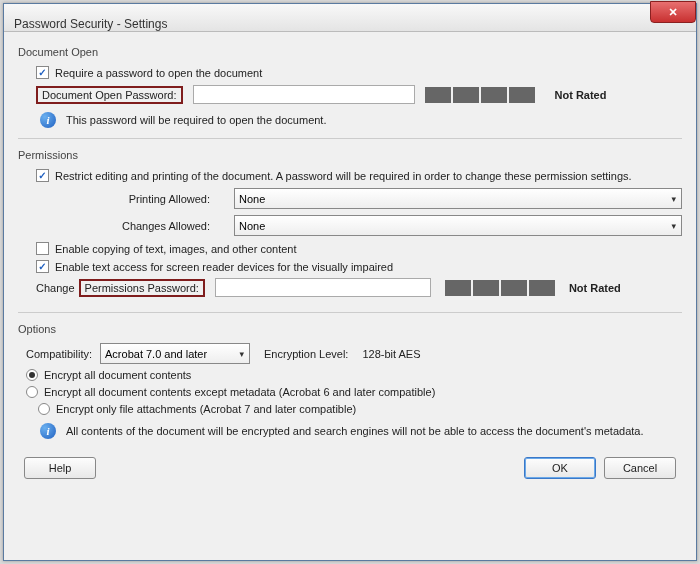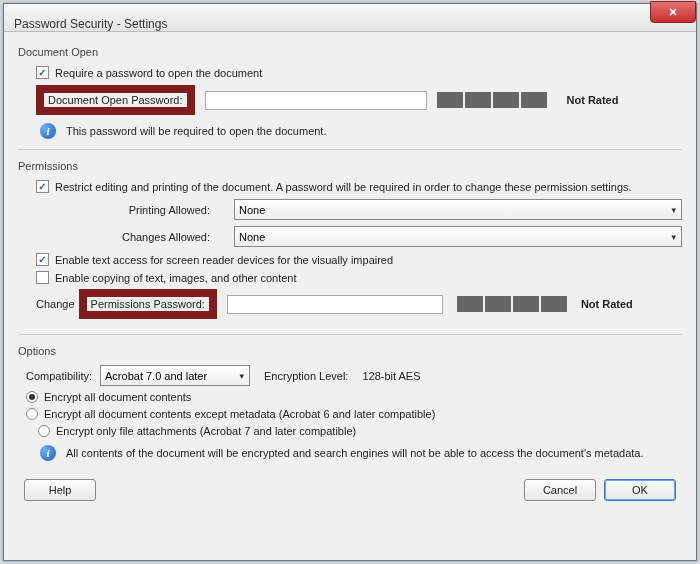--- a/index.html
+++ b/index.html
@@ -19,21 +19,21 @@
     .label { color: #222; }
     .field-label { color: #222; text-align: right; }
     .input-text { height: 19px; border: 1px solid #aaa; background: white; padding: 0 4px; }
     .dropdown { height: 21px; border: 1px solid #888; background: linear-gradient(to bottom, #fff, #eee); display: flex; align-items: center; padding: 0 4px; position: relative; }
     .dropdown::after { content: "▾"; position: absolute; right: 5px; color: #333; font-size: 9px; }
     .strength-bars { display: flex; gap: 2px; }
     .strength-bar { width: 26px; height: 16px; background: #666; }
     .not-rated { font-weight: bold; color: #222; margin-left: 10px; }
     .info-icon { width: 16px; height: 16px; border-radius: 50%; background: radial-gradient(circle at 30% 30%, #6ab0f0, #2060c0); color: white; display: inline-flex; align-items: center; justify-content: center; font-style: italic; font-weight: bold; font-family: Georgia, serif; font-size: 11px; flex-shrink: 0; }
     .info-row { display: flex; align-items: center; gap: 10px; margin: 8px 0 0 22px; }
-    .highlight-red { border: 8px solid #7f1d1d; padding: 1px 4px; }
+    .highlight-red { border: 2px solid #7f1d1d; padding: 1px 4px; }
     .footer { display: flex; align-items: center; padding: 8px 20px 10px; gap: 8px; }
     .footer-spacer { flex: 1; }
     .btn { min-width: 72px; height: 22px; border: 1px solid #888; background: linear-gradient(to bottom, #fdfdfd, #e8e8e8); border-radius: 3px; display: inline-flex; align-items: center; justify-content: center; padding: 0 12px; color: #222; }
     .btn.primary { border: 1px solid #3a78c8; box-shadow: 0 0 0 1px #6aa8e8 inset; }
     .pwd-row { display: flex; align-items: center; margin: 6px 0 0 18px; gap: 10px; }
     .perm-row { display: flex; align-items: center; margin: 6px 0; gap: 8px; justify-content: space-between; }
     .perm-label-col { width: 192px; text-align: right; }
   </style>
 </head>
 <body>
@@ -85,26 +85,26 @@
           <span>None</span>
         </div>
       </div>
       <div class="perm-row">
         <span class="field-label perm-label-col">Changes Allowed:</span>
         <div class="dropdown" style="width:448px">
           <span>None</span>
         </div>
       </div>
       <div class="row">
+        <span class="checkbox"></span>
+        <span class="label">Enable copying of text, images, and other content</span>
+      </div>
+      <div class="row">
         <span class="checkbox checked"></span>
         <span class="label">Enable text access for screen reader devices for the visually impaired</span>
-      </div>
-      <div class="row">
-        <span class="checkbox"></span>
-        <span class="label">Enable copying of text, images, and other content</span>
       </div>
       <div class="row" style="margin-left:18px; gap:4px;">
         <span class="label">Change</span>
         <span class="highlight-red">
           <span class="field-label">Permissions Password:</span>
         </span>
         <input class="input-text" style="width: 216px; margin-left: 6px;" value="">
         <div class="strength-bars" style="margin-left:10px;">
           <div class="strength-bar"></div>
           <div class="strength-bar"></div>
@@ -143,20 +143,20 @@
       </div>
     </div>
 
   </div>
 
   <div class="footer">
     <div class="btn">
         <span>Help</span>
       </div>
     <div class="footer-spacer"></div>
+    <div class="btn primary">
+        <span>OK</span>
+      </div>
     <div class="btn">
         <span>Cancel</span>
-      </div>
-    <div class="btn primary">
-        <span>OK</span>
       </div>
   </div>
 </div>
 
 </body></html>

